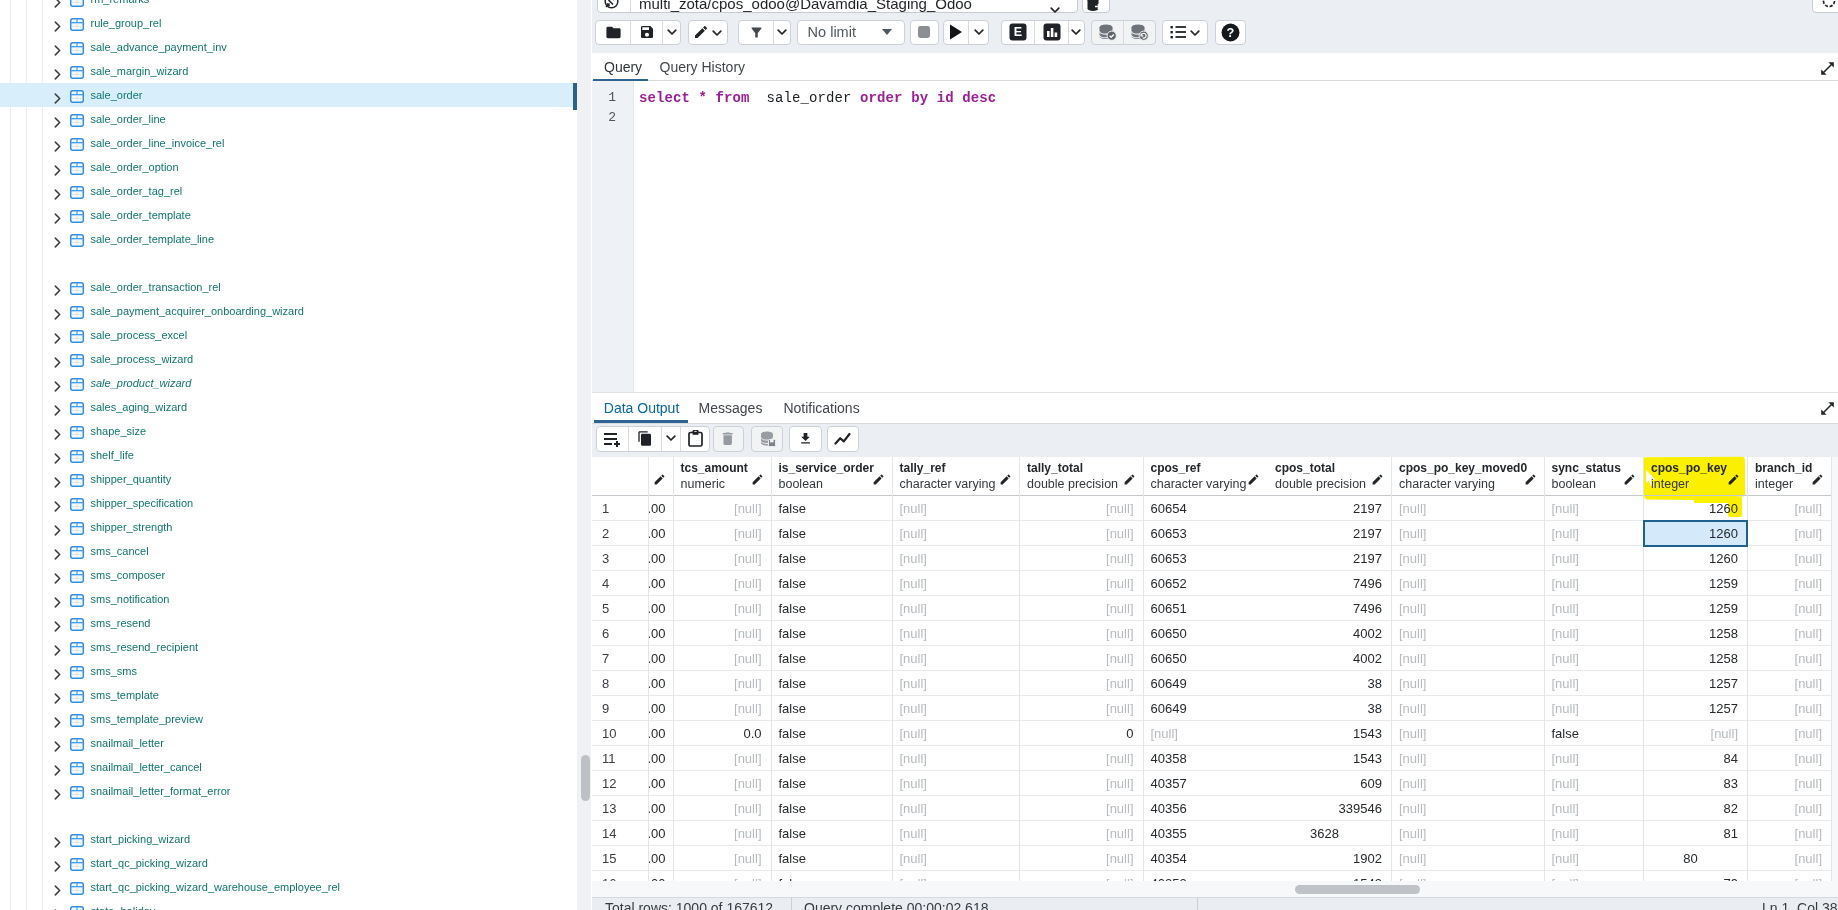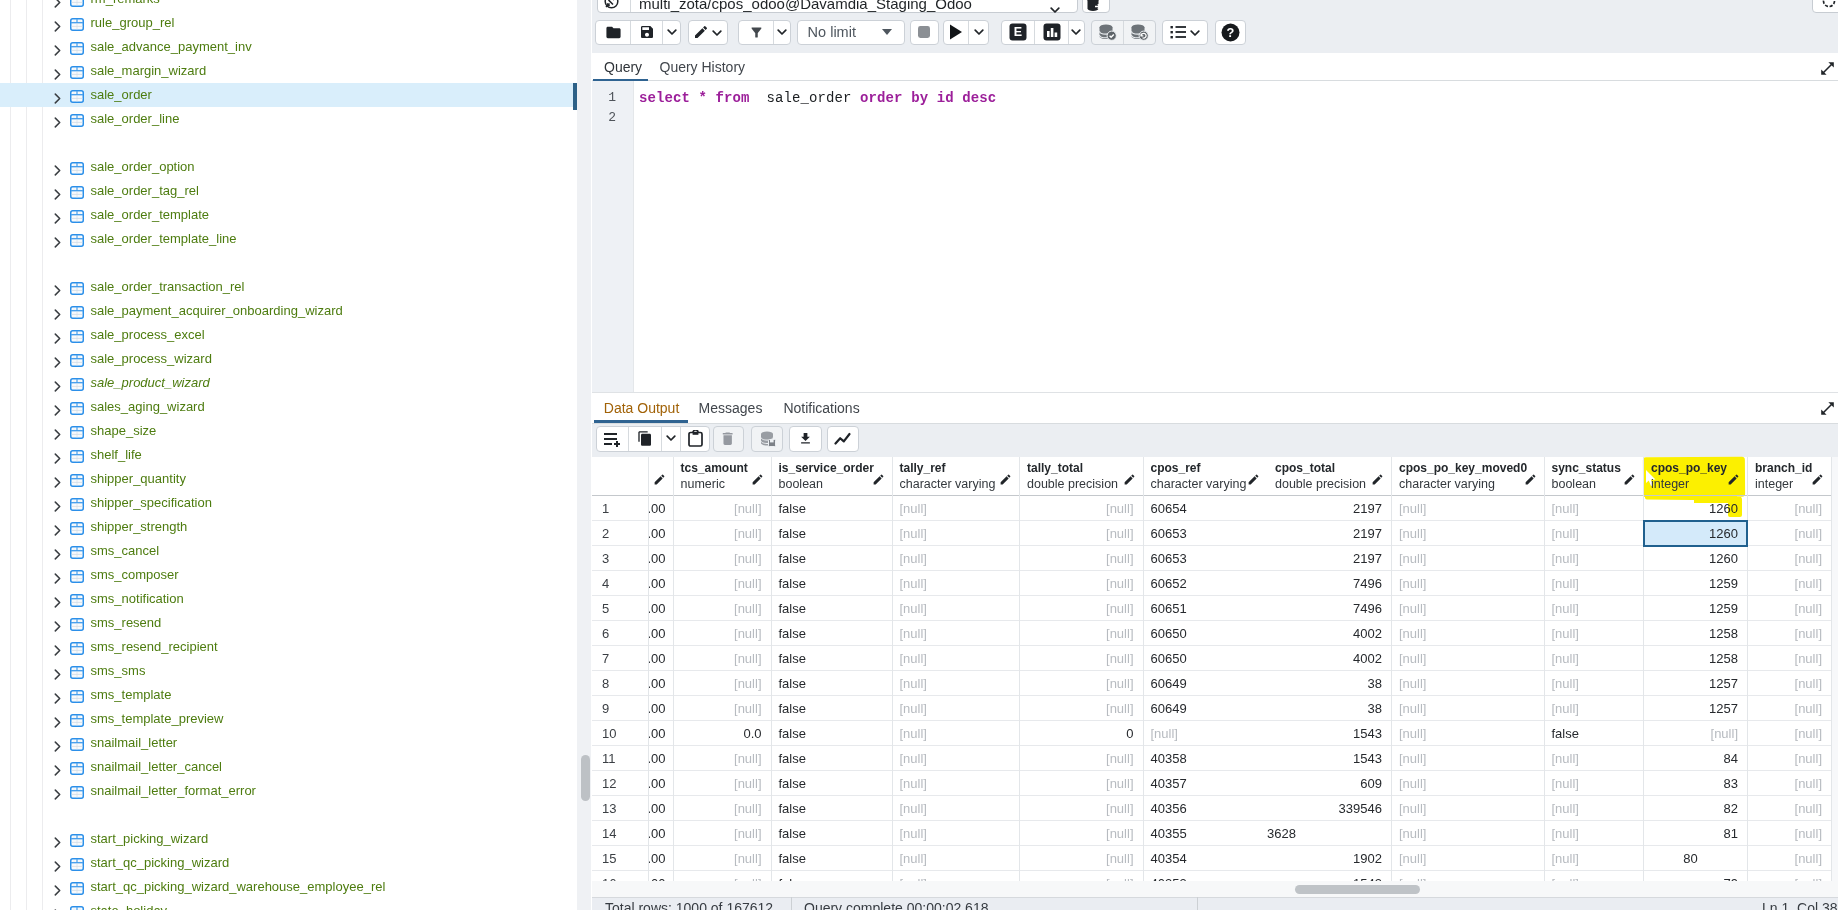--- a/index.html
+++ b/index.html
@@ -1,16 +1,16 @@
 <!DOCTYPE html>
 <html><head><meta charset="utf-8"><style>
 *{margin:0;padding:0;box-sizing:border-box}
 html,body{width:1838px;height:910px;overflow:hidden;position:relative;background:#fff;font-family:"Liberation Sans",sans-serif;}
 .a{position:absolute}
-.tree-label{font-size:13px;color:#4d7c0f;line-height:24px;white-space:pre}
+.tree-label{font-size:11px;color:#0f766e;line-height:24px;white-space:pre}
 .trow{position:absolute;left:0;width:573px;height:24px}
 .guide{position:absolute;top:0;bottom:0;width:1px;background:#ececee}
 .btn{position:absolute;top:19.5px;height:25.5px;background:#fff;border:1px solid #ccd1d7;border-radius:4px;display:flex;align-items:stretch}
 .btn2{position:absolute;top:425.5px;height:26px;background:#fff;border:1px solid #ccd1d7;border-radius:4px;display:flex;align-items:stretch}
 .seg{display:flex;align-items:center;justify-content:center}
 .seg+.seg{border-left:1px solid #d6dade}
 .tab{position:absolute;font-size:14px;color:#41464c}
 .hname{font-size:12px;font-weight:bold;color:#24282c;white-space:pre}
 .htype{font-size:12.5px;color:#33383d;white-space:pre}
 .cell{position:absolute;font-size:13px;color:#26292d;white-space:pre}
@@ -118,20 +118,37 @@
 <line x1="7" y1="1.3" x2="7" y2="4.3" stroke="#2b8fe9" stroke-width="1.1"></line>
 <line x1="7" y1="5.6" x2="7" y2="11.5" stroke="#d3dde6" stroke-width="0.9"></line>
 <line x1="1.6" y1="8.4" x2="12.4" y2="8.4" stroke="#d3dde6" stroke-width="0.9"></line>
 <line x1="2.6" y1="3.1" x2="5.7" y2="3.1" stroke="#e3eaf0" stroke-width="0.9"></line>
 <line x1="8.3" y1="3.1" x2="11.4" y2="3.1" stroke="#e3eaf0" stroke-width="0.9"></line>
 <line x1="2.1" y1="7" x2="11.9" y2="7" stroke="#edf1f5" stroke-width="0.8"></line>
 <line x1="2.1" y1="10" x2="11.9" y2="10" stroke="#edf1f5" stroke-width="0.8"></line>
         </svg></span>
       <span class="a tree-label" style="left:90.5px">sale_order_line</span>
     </div>
+<div class="trow" style="top:131px;">
+      <span class="a" style="left:53.5px;top:6.5px"><svg style="" width="7" height="11" viewBox="0 0 7 11">
+          <path d="M1.3 1.1 L5.7 5.5 L1.3 9.9" stroke="#3a3e42" stroke-width="1.55" fill="none" stroke-linecap="round" stroke-linejoin="round"></path>
+        </svg></span>
+      <span class="a" style="left:70px;top:5.5px"><svg style="" width="14" height="13" viewBox="0 0 14 13">
+          <rect x="0.75" y="0.75" width="12.5" height="11.5" rx="2" fill="#ffffff" stroke="#2b8fe9" stroke-width="1.5"></rect>
+<line x1="1.2" y1="4.75" x2="12.8" y2="4.75" stroke="#2b8fe9" stroke-width="1.2"></line>
+<line x1="7" y1="1.3" x2="7" y2="4.3" stroke="#2b8fe9" stroke-width="1.1"></line>
+<line x1="7" y1="5.6" x2="7" y2="11.5" stroke="#d3dde6" stroke-width="0.9"></line>
+<line x1="1.6" y1="8.4" x2="12.4" y2="8.4" stroke="#d3dde6" stroke-width="0.9"></line>
+<line x1="2.6" y1="3.1" x2="5.7" y2="3.1" stroke="#e3eaf0" stroke-width="0.9"></line>
+<line x1="8.3" y1="3.1" x2="11.4" y2="3.1" stroke="#e3eaf0" stroke-width="0.9"></line>
+<line x1="2.1" y1="7" x2="11.9" y2="7" stroke="#edf1f5" stroke-width="0.8"></line>
+<line x1="2.1" y1="10" x2="11.9" y2="10" stroke="#edf1f5" stroke-width="0.8"></line>
+        </svg></span>
+      <span class="a tree-label" style="left:90.5px">sale_order_line_invoice_rel</span>
+    </div>
 <div class="trow" style="top:179px;">
       <span class="a" style="left:53.5px;top:6.5px"><svg style="" width="7" height="11" viewBox="0 0 7 11">
           <path d="M1.3 1.1 L5.7 5.5 L1.3 9.9" stroke="#3a3e42" stroke-width="1.55" fill="none" stroke-linecap="round" stroke-linejoin="round"></path>
         </svg></span>
       <span class="a" style="left:70px;top:5.5px"><svg style="" width="14" height="13" viewBox="0 0 14 13">
           <rect x="0.75" y="0.75" width="12.5" height="11.5" rx="2" fill="#ffffff" stroke="#2b8fe9" stroke-width="1.5"></rect>
 <line x1="1.2" y1="4.75" x2="12.8" y2="4.75" stroke="#2b8fe9" stroke-width="1.2"></line>
 <line x1="7" y1="1.3" x2="7" y2="4.3" stroke="#2b8fe9" stroke-width="1.1"></line>
 <line x1="7" y1="5.6" x2="7" y2="11.5" stroke="#d3dde6" stroke-width="0.9"></line>
 <line x1="1.6" y1="8.4" x2="12.4" y2="8.4" stroke="#d3dde6" stroke-width="0.9"></line>
@@ -810,21 +827,21 @@
 <path fill="#212529" d="M12.8 0.2 L12.8 5.4 L7.4 0.2 z"></path>
       <path fill="#212529" d="M0.2 12.8 L0.2 7.6 L5.6 12.8 z"></path>
     </svg></span>
 <div class="a" style="left:592px;top:81px;width:1246px;height:311px;background:#fff"></div>
 <div class="a" style="left:592px;top:81px;width:42px;height:311px;background:#eef1f5;border-right:1px solid #e4e7ea"></div>
 <div class="a" style="left:594px;top:87.5px;width:22px;text-align:right;font-family:'Liberation Mono',monospace;font-size:13px;line-height:20px;color:#50555b">1<br>2</div>
 <div class="a" style="left:639px;top:87.5px;font-family:'Liberation Mono',monospace;font-size:14px;line-height:20px;color:#1b1e21;white-space:pre;letter-spacing:0.1px"><span class="kw">select</span> <span class="kw">*</span> <span class="kw">from</span>  sale_order <span class="kw">order</span> <span class="kw">by</span> <span class="kw">id</span> <span class="kw">desc</span></div>
 <div class="a" style="left:592px;top:392px;width:1246px;height:1px;background:#dfe2e5"></div>
 <div class="a" style="left:592px;top:393px;width:1246px;height:517px;background:#ebeef2"></div>
 <div class="a" style="left:592px;top:393px;width:1246px;height:30.8px;background:#fff;border-bottom:1px solid #d8dcdf"></div>
-<div class="tab" style="left:603.8px;top:399.8px;color:#a16207">Data Output</div>
+<div class="tab" style="left:603.8px;top:399.8px;color:#0369a1">Data Output</div>
 <div class="tab" style="left:698.6px;top:399.8px">Messages</div>
 <div class="tab" style="left:783.4px;top:399.8px">Notifications</div>
 <div class="a" style="left:593.5px;top:419.6px;width:94.5px;height:3.6px;background:#2f6391"></div>
 <span class="a" style="left:1820.5px;top:400.5px"><svg style="" width="13" height="13" viewBox="0 0 13 13">
       <g stroke="#212529" stroke-width="1.6">
         <line x1="2.5" y1="10.5" x2="10.5" y2="2.5"></line>
       </g>
 <path fill="#212529" d="M12.8 0.2 L12.8 5.4 L7.4 0.2 z"></path>
       <path fill="#212529" d="M0.2 12.8 L0.2 7.6 L5.6 12.8 z"></path>
     </svg></span>
@@ -1150,21 +1167,21 @@
 <div class="cell" style="left:1051px;top:300px;width:95px;line-height:25px;text-align:right">82</div>
 <div class="cell null" style="left:1155px;top:300px;width:75px;line-height:25px;text-align:right">[null]</div>
 <div class="a" style="left:0;top:325px;width:1239px;height:25px;border-bottom:1px solid #e7e9ec"></div>
 <div class="cell" style="left:10px;top:325px;line-height:25px;color:#3b3f44">14</div>
 <div class="cell" style="left:55px;top:325px;width:18.5px;line-height:25px;text-align:right">.00</div>
 <div class="cell null" style="left:80.5px;top:325px;width:89.0px;line-height:25px;text-align:right">[null]</div>
 <div class="cell" style="left:186.5px;top:325px;line-height:25px">false</div>
 <div class="cell null" style="left:307.5px;top:325px;line-height:25px">[null]</div>
 <div class="cell null" style="left:427px;top:325px;width:114.5px;line-height:25px;text-align:right">[null]</div>
 <div class="cell" style="left:558.5px;top:325px;line-height:25px">40355</div>
-<div class="cell" style="left:675px;top:325px;width:115px;line-height:25px;text-align:left">3628</div>
+<div class="cell" style="left:675px;top:325px;width:115px;line-height:25px;text-align:center">3628</div>
 <div class="cell null" style="left:807px;top:325px;line-height:25px">[null]</div>
 <div class="cell null" style="left:959.5px;top:325px;line-height:25px">[null]</div>
 <div class="cell" style="left:1051px;top:325px;width:95px;line-height:25px;text-align:right">81</div>
 <div class="cell null" style="left:1155px;top:325px;width:75px;line-height:25px;text-align:right">[null]</div>
 <div class="a" style="left:0;top:350px;width:1239px;height:25px;border-bottom:1px solid #e7e9ec"></div>
 <div class="cell" style="left:10px;top:350px;line-height:25px;color:#3b3f44">15</div>
 <div class="cell" style="left:55px;top:350px;width:18.5px;line-height:25px;text-align:right">.00</div>
 <div class="cell null" style="left:80.5px;top:350px;width:89.0px;line-height:25px;text-align:right">[null]</div>
 <div class="cell" style="left:186.5px;top:350px;line-height:25px">false</div>
 <div class="cell null" style="left:307.5px;top:350px;line-height:25px">[null]</div>

